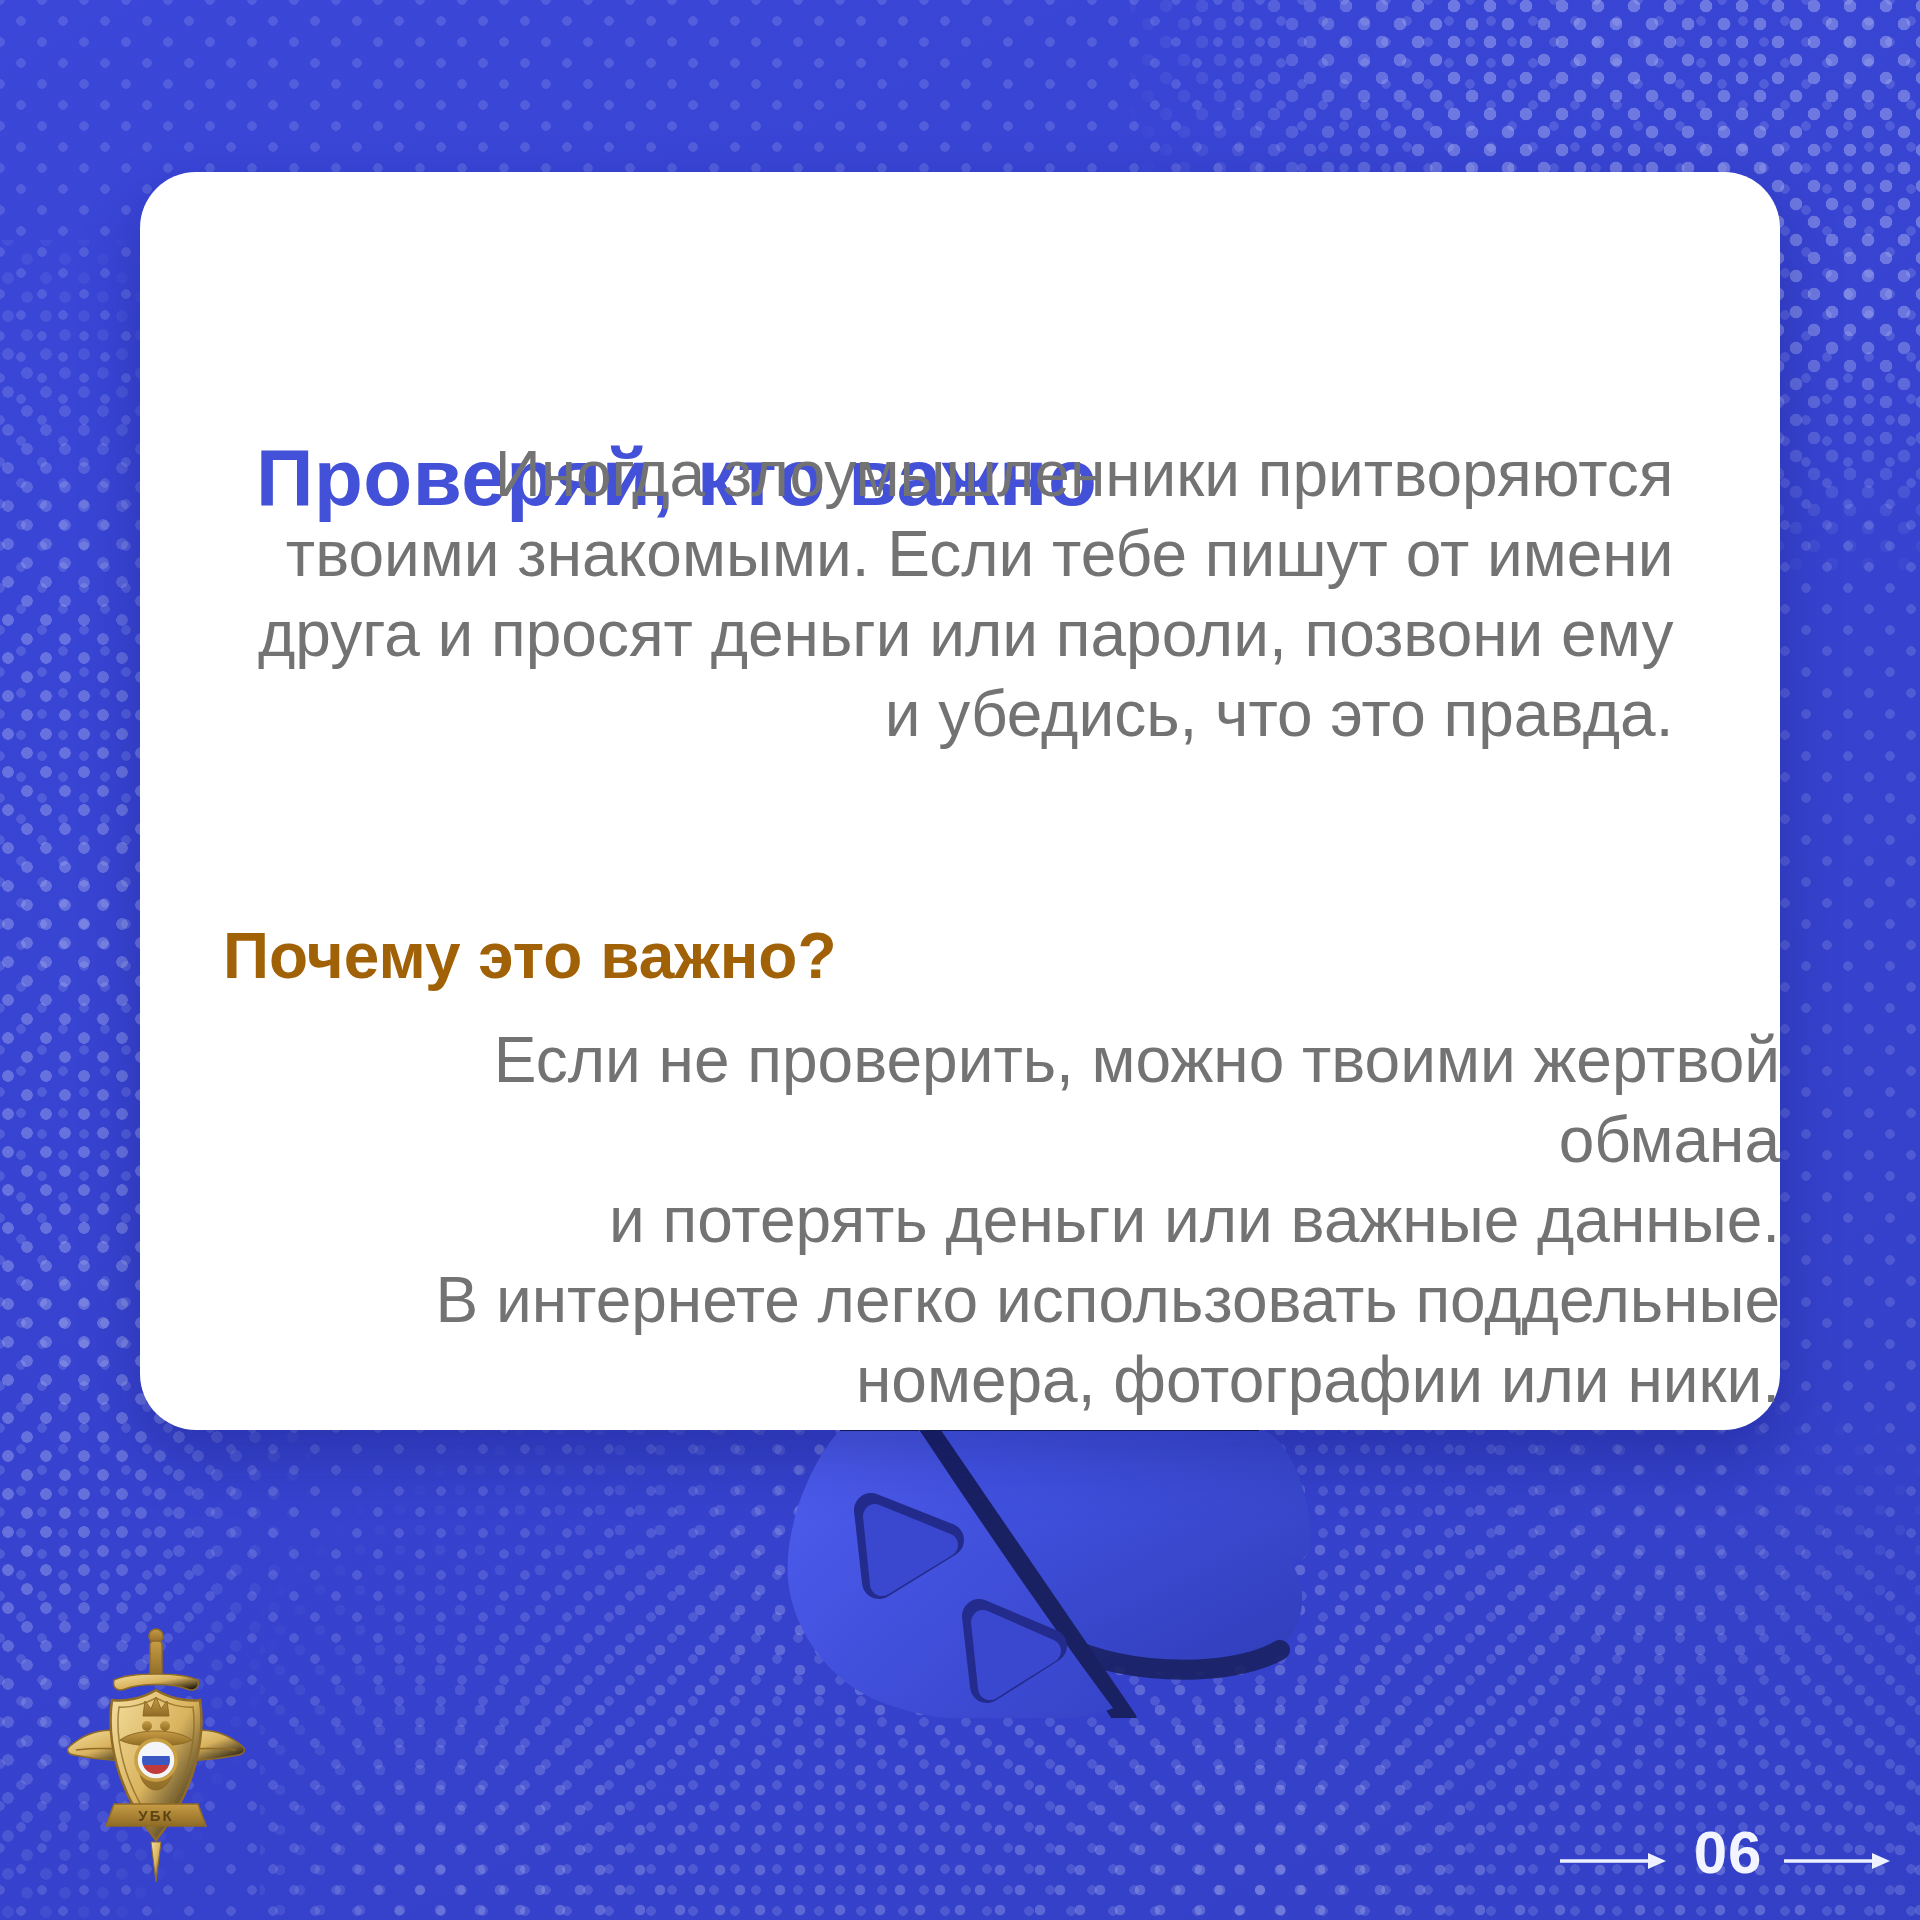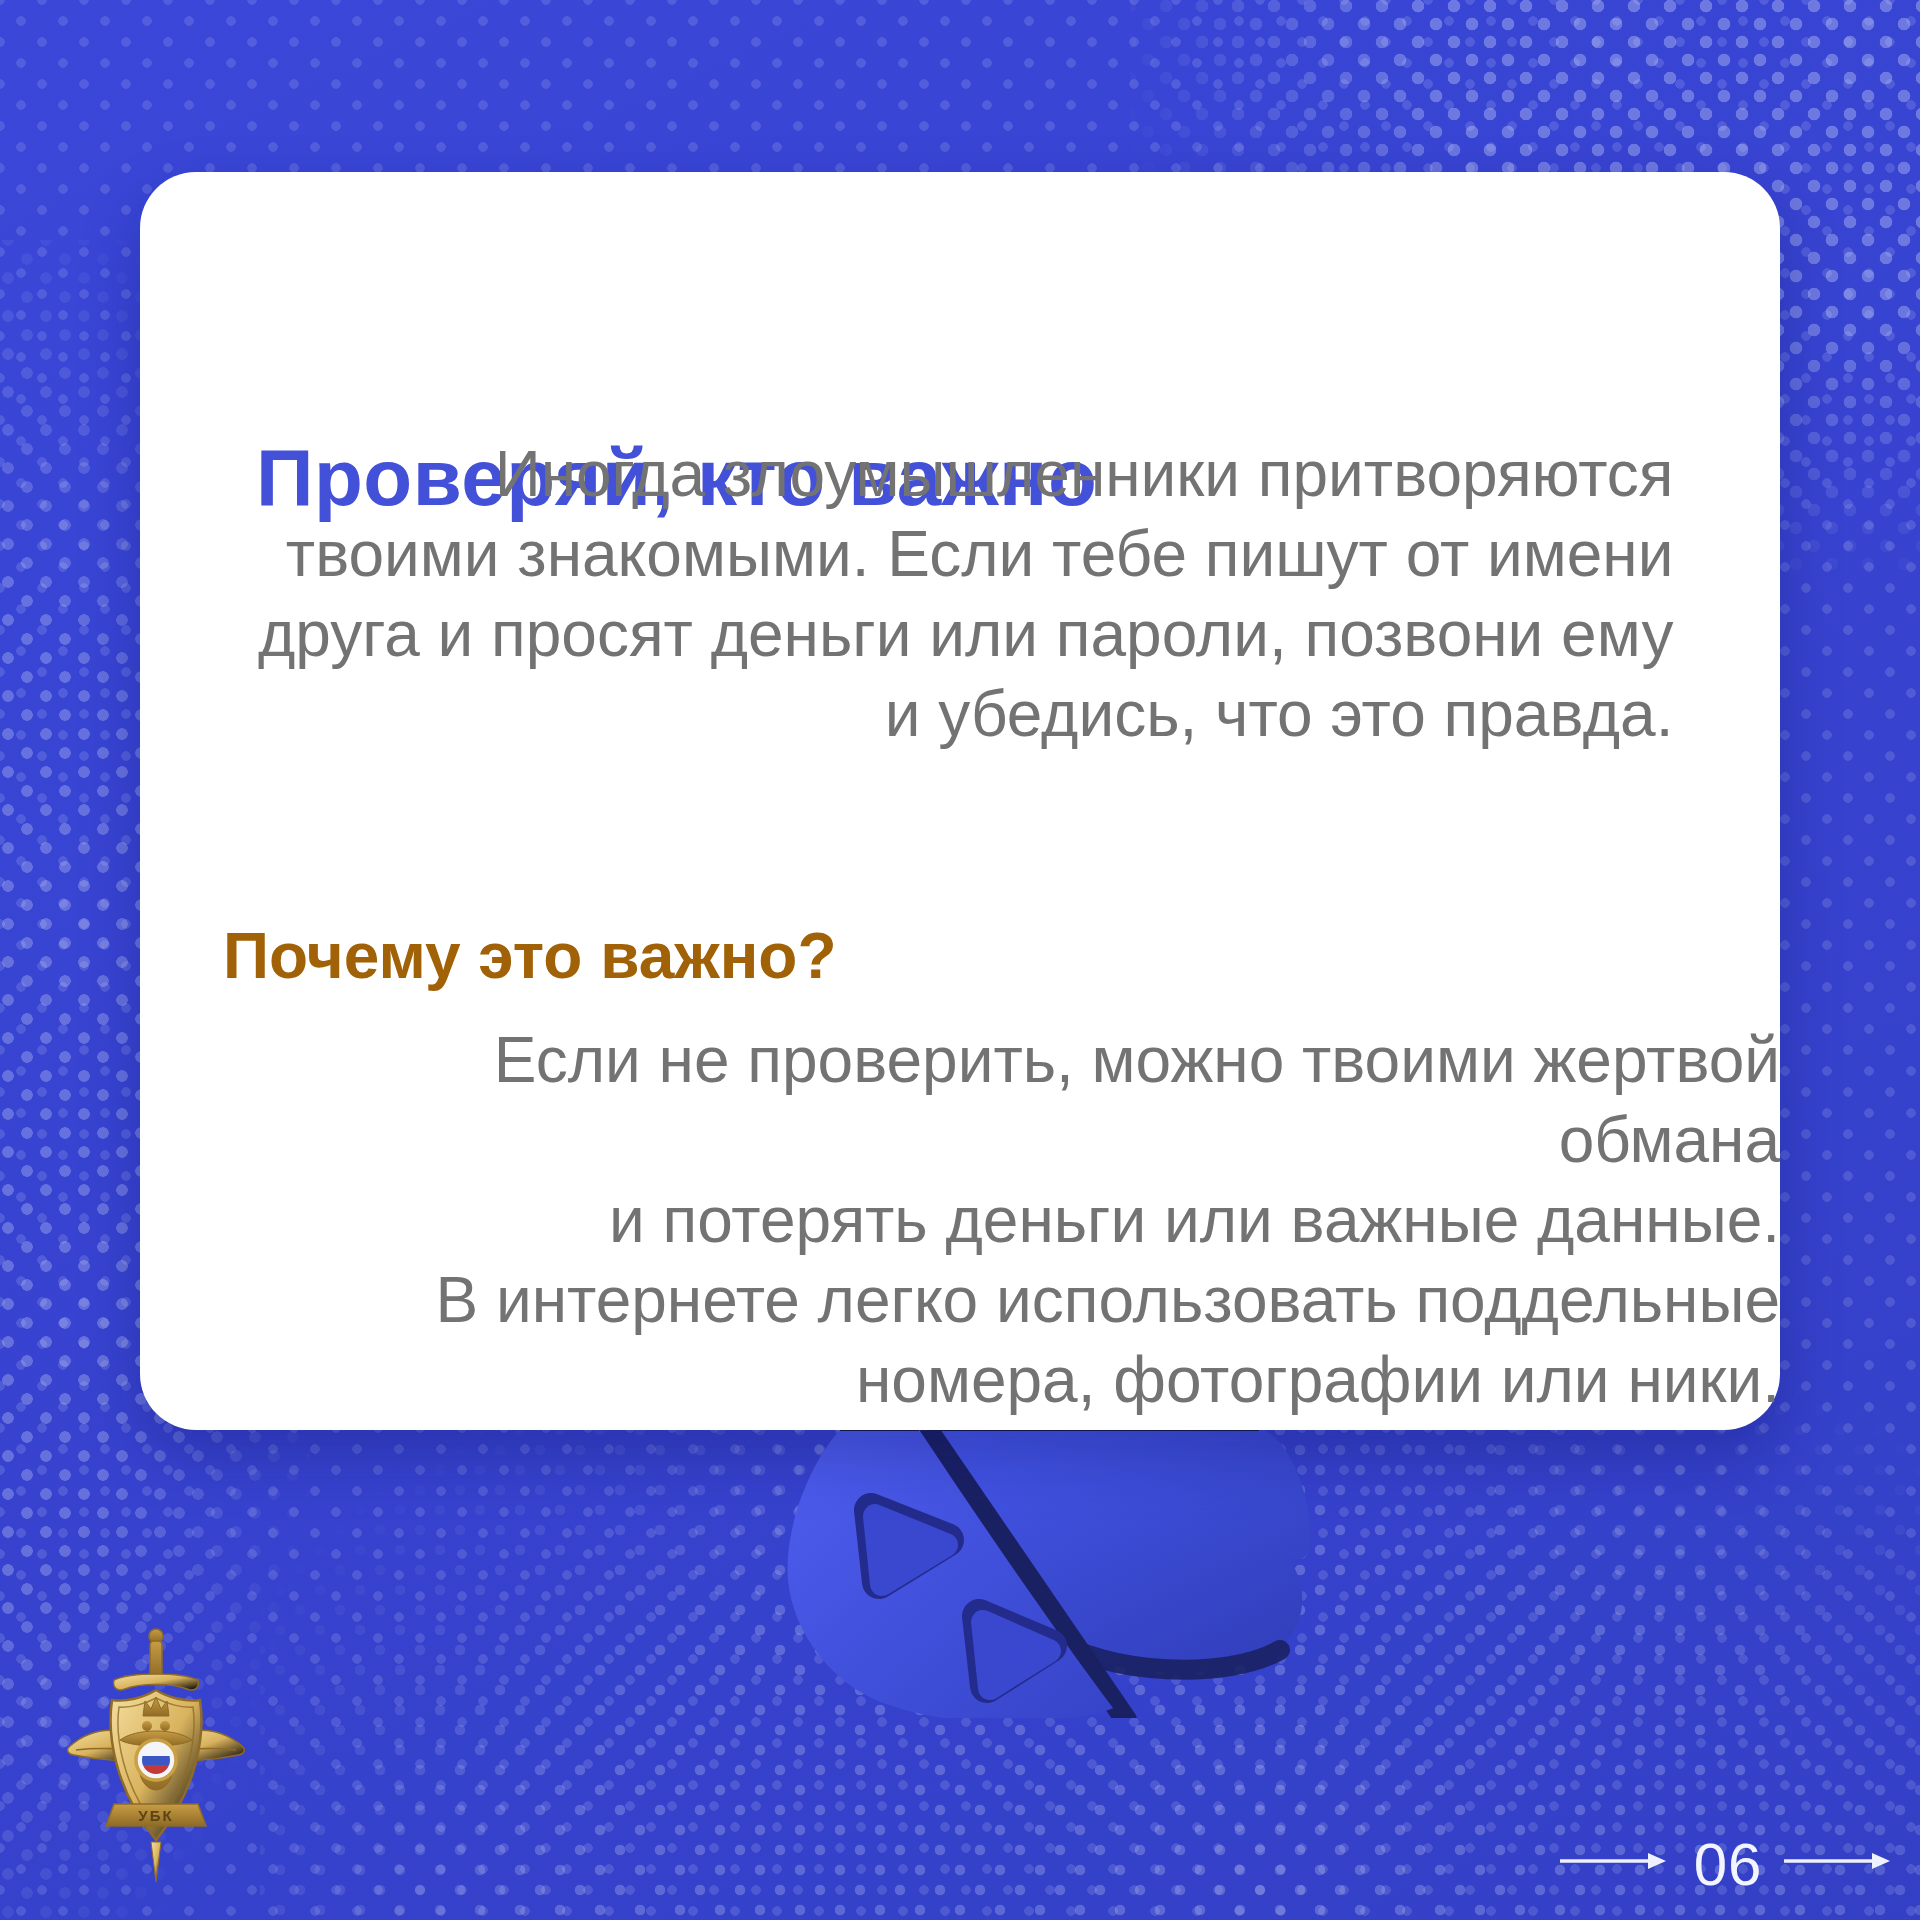--- a/index.html
+++ b/index.html
@@ -67,22 +67,22 @@
   .body-text{
     position:absolute;left:118px;
     font-size:64px;font-weight:400;color:#737373;
     line-height:80px;white-space:pre-line;text-align:right;
   }
   .body-1{top:262px;}
   .body-2{top:848px;}
   
   .page-num{
     position:absolute;left:1672px;top:1818px;width:112px;
-    text-align:center;font-size:60px;font-weight:400;
-    color:#f2f5ff;letter-spacing:1px;margin-top:12px;
+    text-align:center;font-size:60px;font-weight:700;
+    color:#f2f5ff;letter-spacing:1px;
   }
   .arrow{position:absolute;top:1850px;}
   .arrow-left{left:1560px;}
   .arrow-right{left:1784px;}
   
   .badge{position:absolute;left:60px;top:1628px;}
   .mask{position:absolute;left:778px;top:1428px;}
 </style>
 </head>
 <body>

